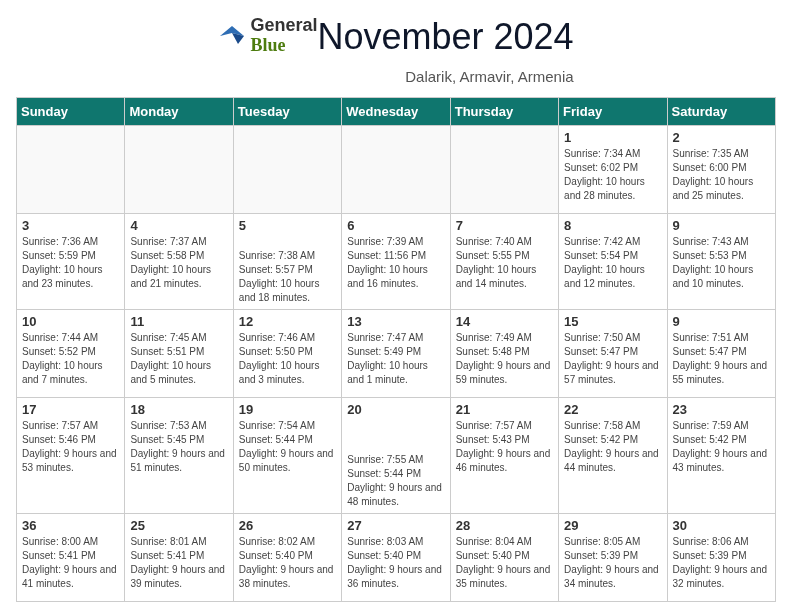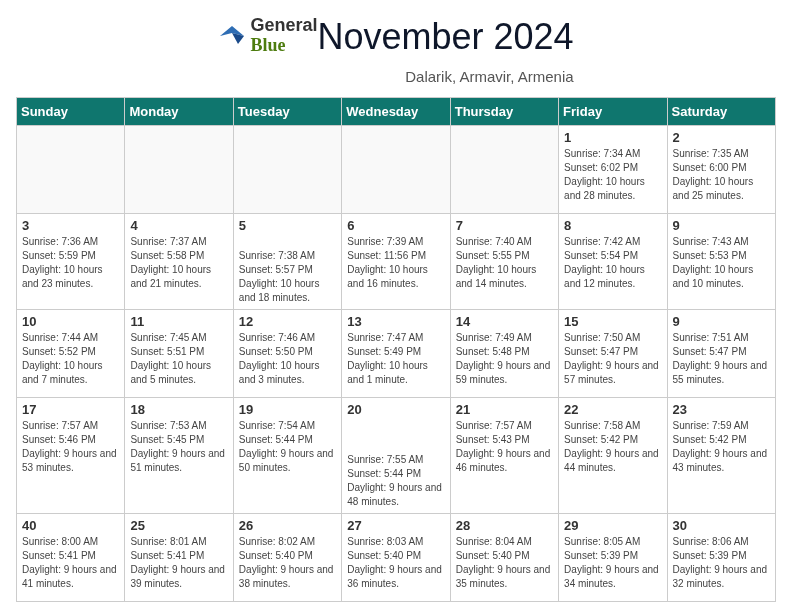--- a/index.html
+++ b/index.html
@@ -266,21 +266,21 @@
         </td>
         <td>
           <span class="day-num">23</span>
           <div class="day-info" style="white-space: pre-line;">Sunrise: 7:59 AM
 Sunset: 5:42 PM
 Daylight: 9 hours and 43 minutes.</div>
         </td>
       </tr>
       <tr class="week-row">
         <td>
-          <span class="day-num">40</span>
+          <span class="day-num">36</span>
           <div class="day-info" style="white-space: pre-line;">Sunrise: 8:00 AM
 Sunset: 5:41 PM
 Daylight: 9 hours and 41 minutes.</div>
         </td>
         <td>
           <span class="day-num">25</span>
           <div class="day-info" style="white-space: pre-line;">Sunrise: 8:01 AM
 Sunset: 5:41 PM
 Daylight: 9 hours and 39 minutes.</div>
         </td>

